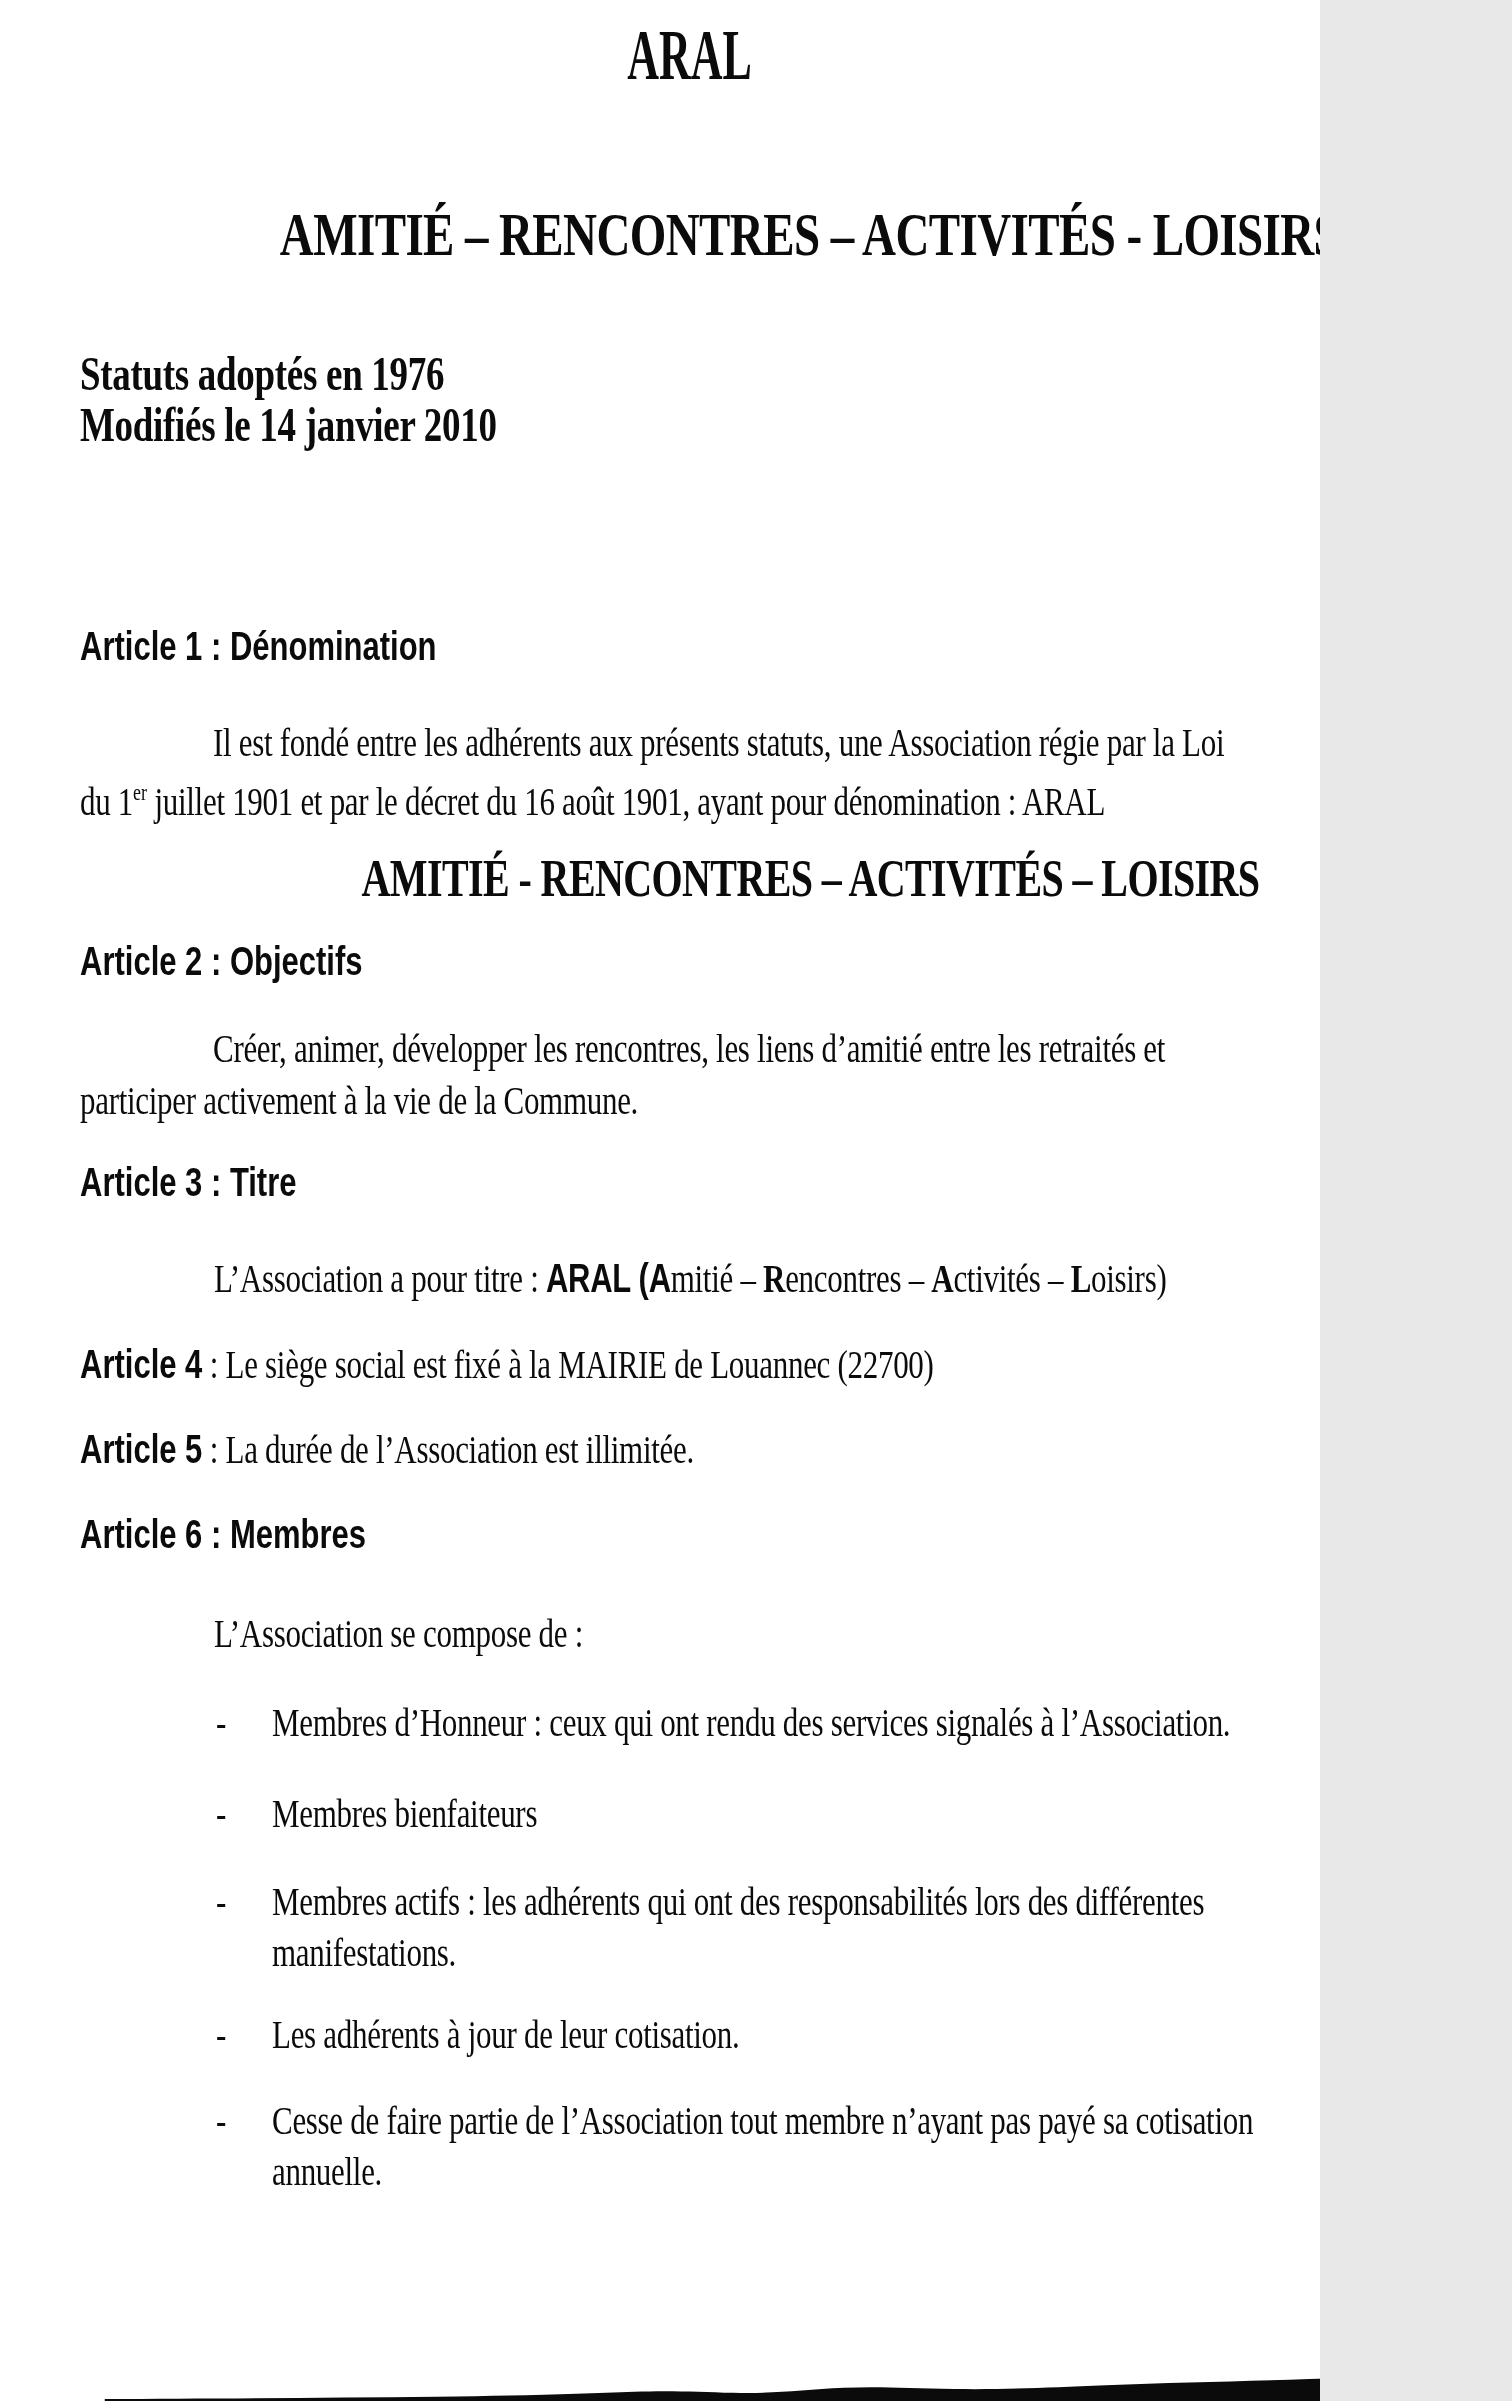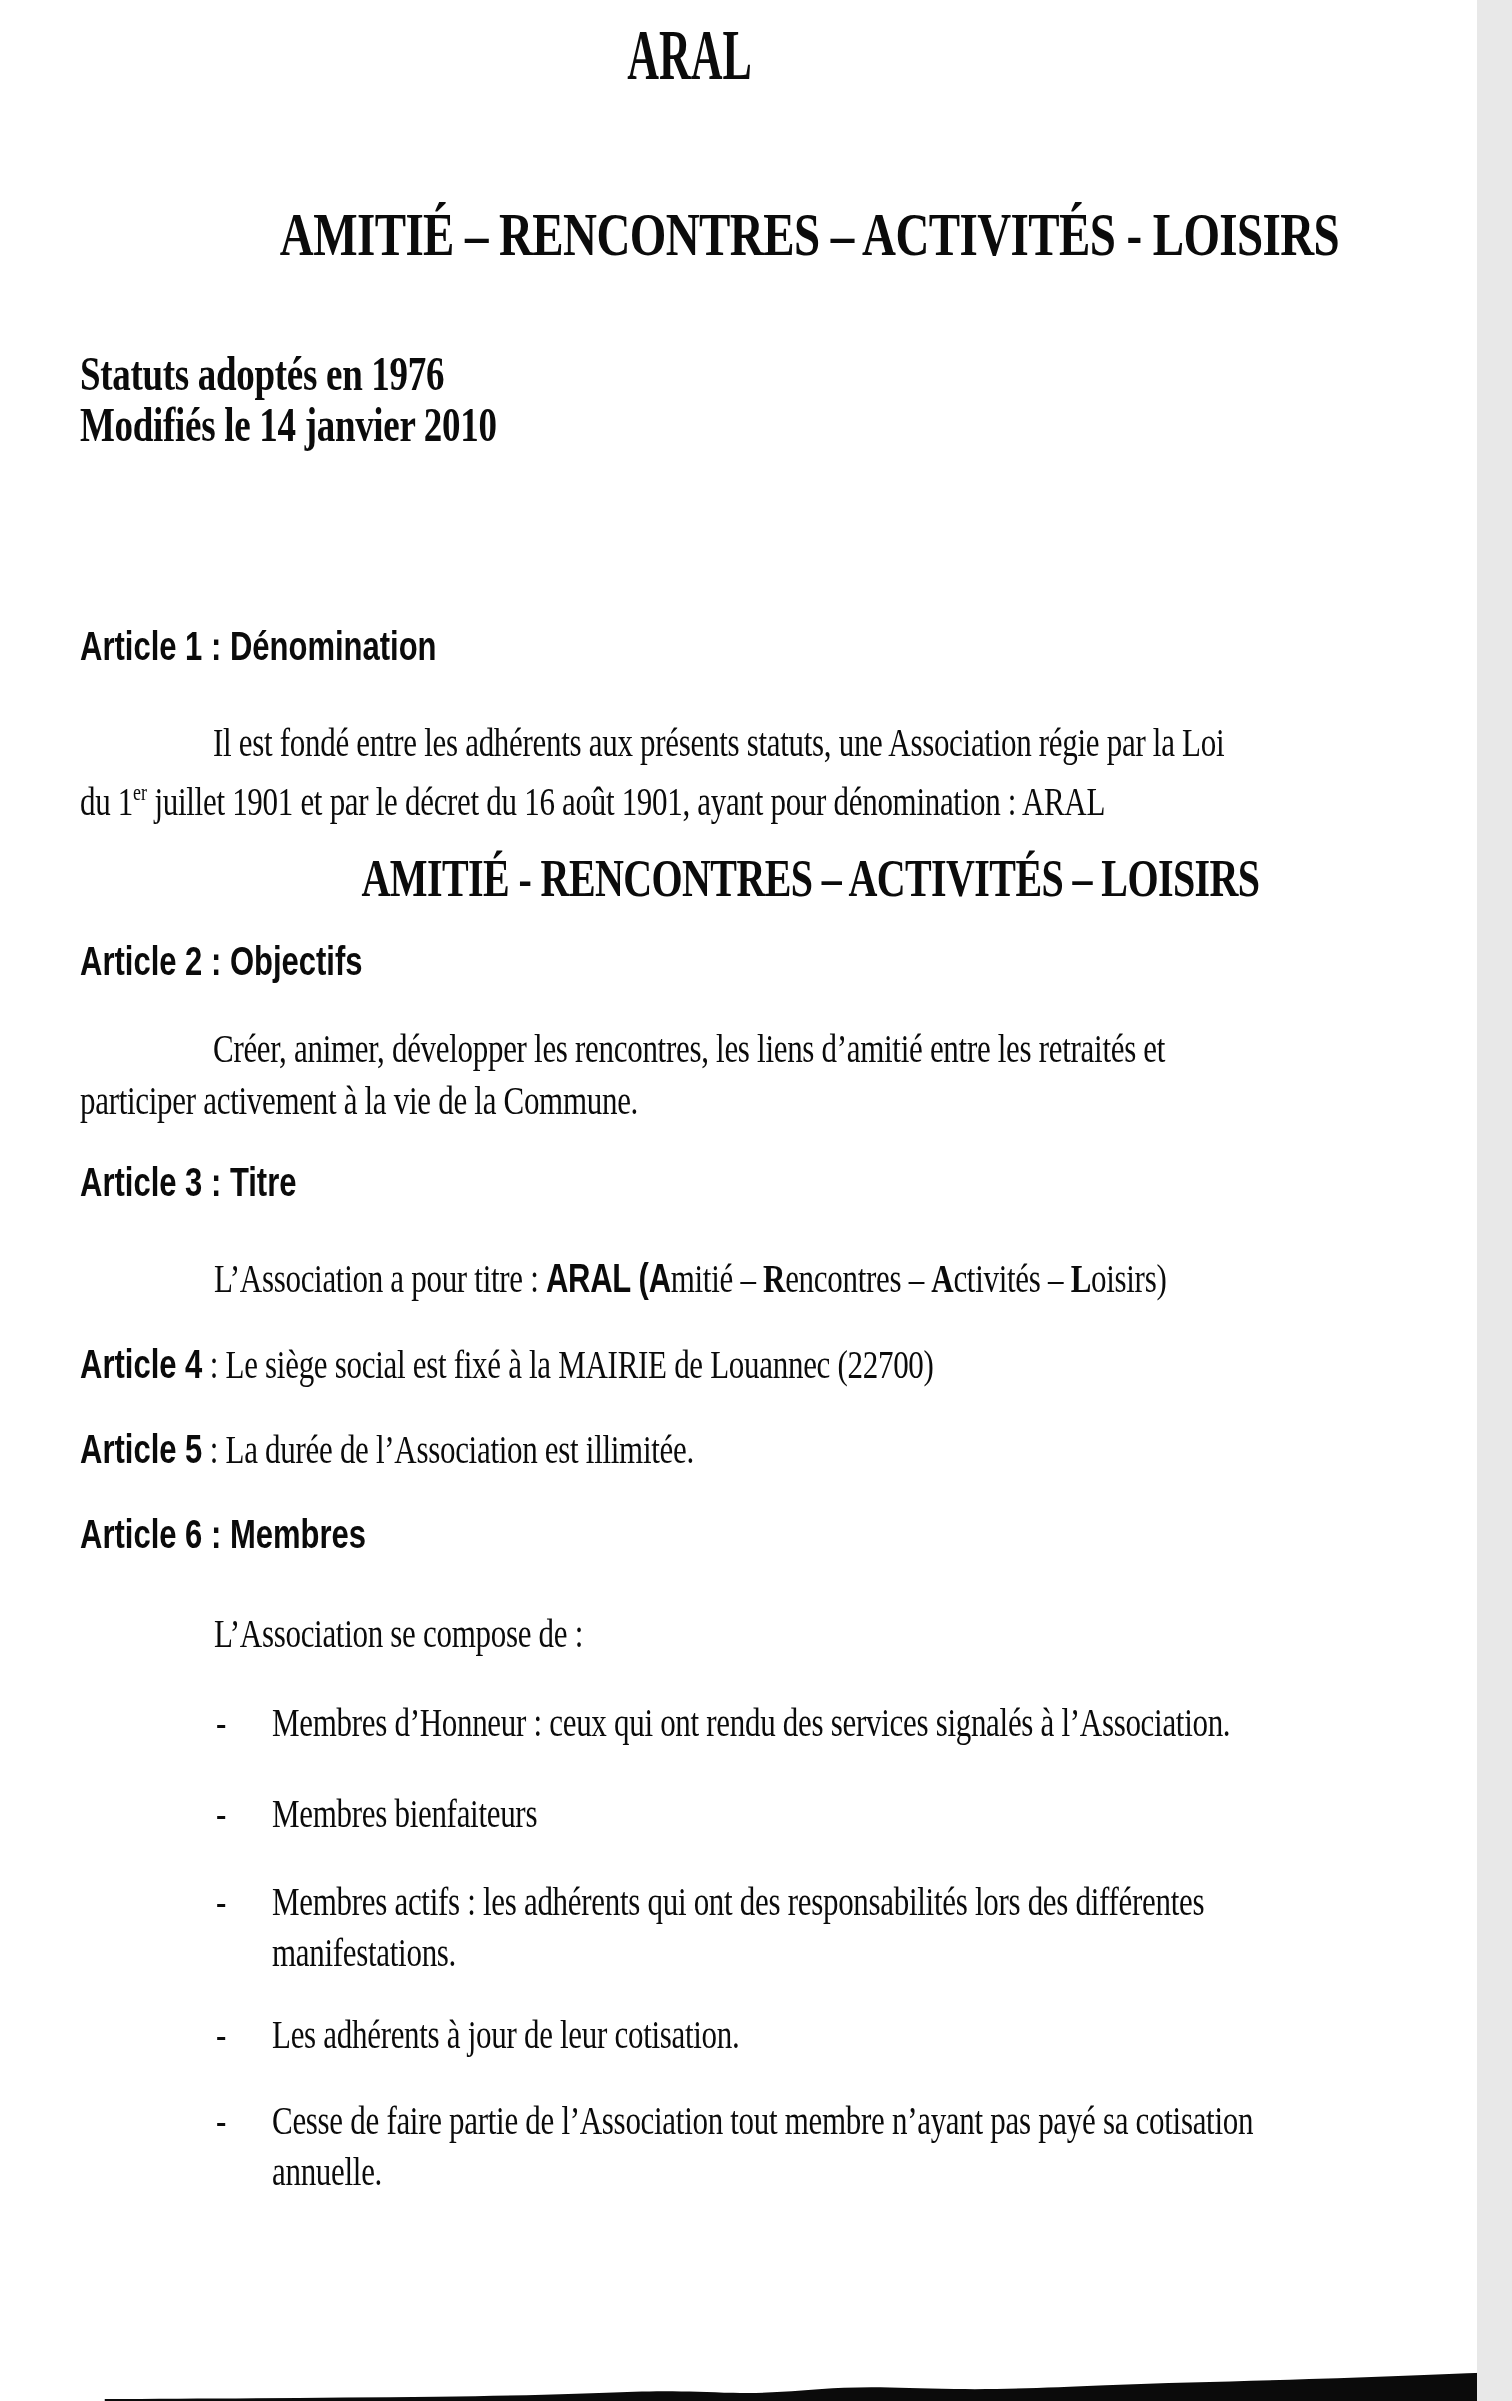--- a/index.html
+++ b/index.html
@@ -1,18 +1,18 @@
 <!DOCTYPE html>
 <html style="font-size:9.3px"><head>
 <meta charset="utf-8">
 <style>
   html,body{margin:0;padding:0;background:#e8e8e8;}
   .page{
     position:relative;
-    width:1477px;height:2401px;
+    width:1320px;height:2401px;
     background:#ffffff;
     overflow:hidden;
     color:#0b0b0b;
     font-family:"Liberation Serif", serif;
   }
   
   .stretch{
     position:absolute;top:0;left:0;
     width:1513px;height:1833px;
     transform:scale(1,1.31);

